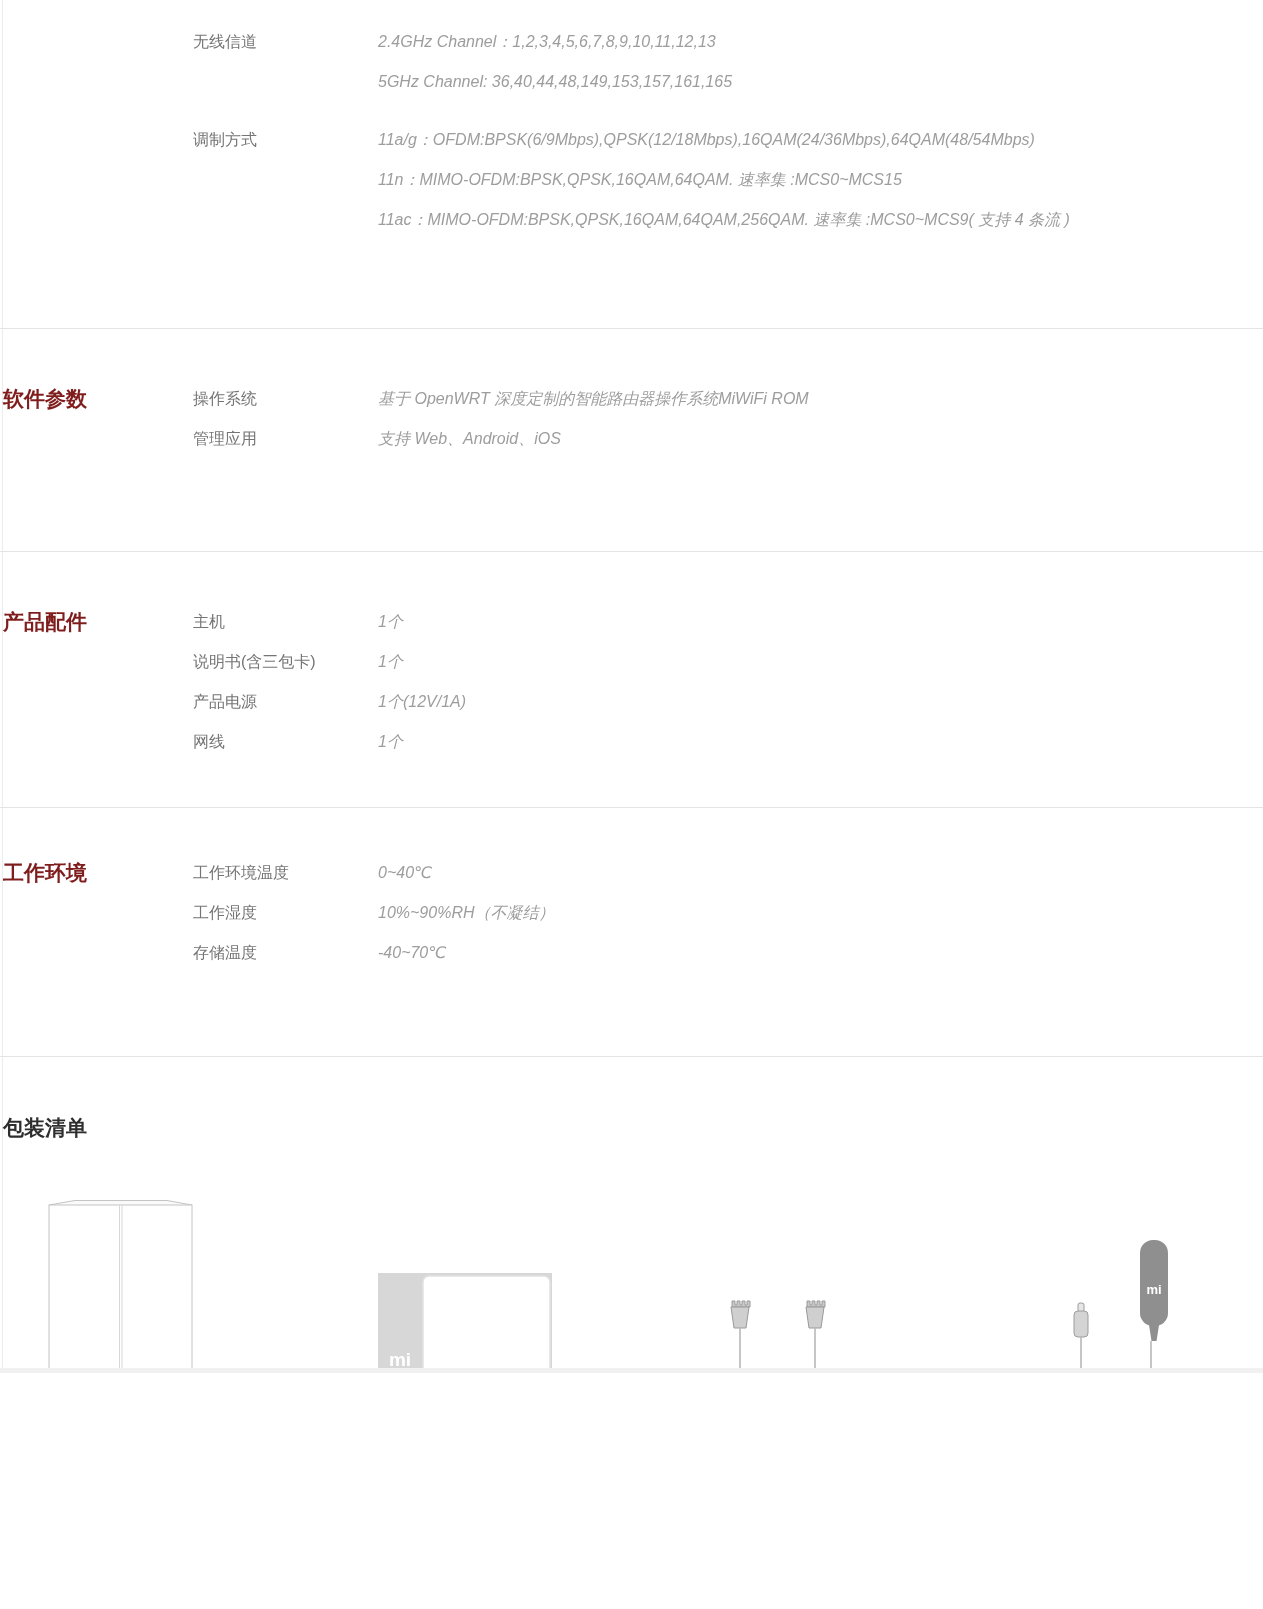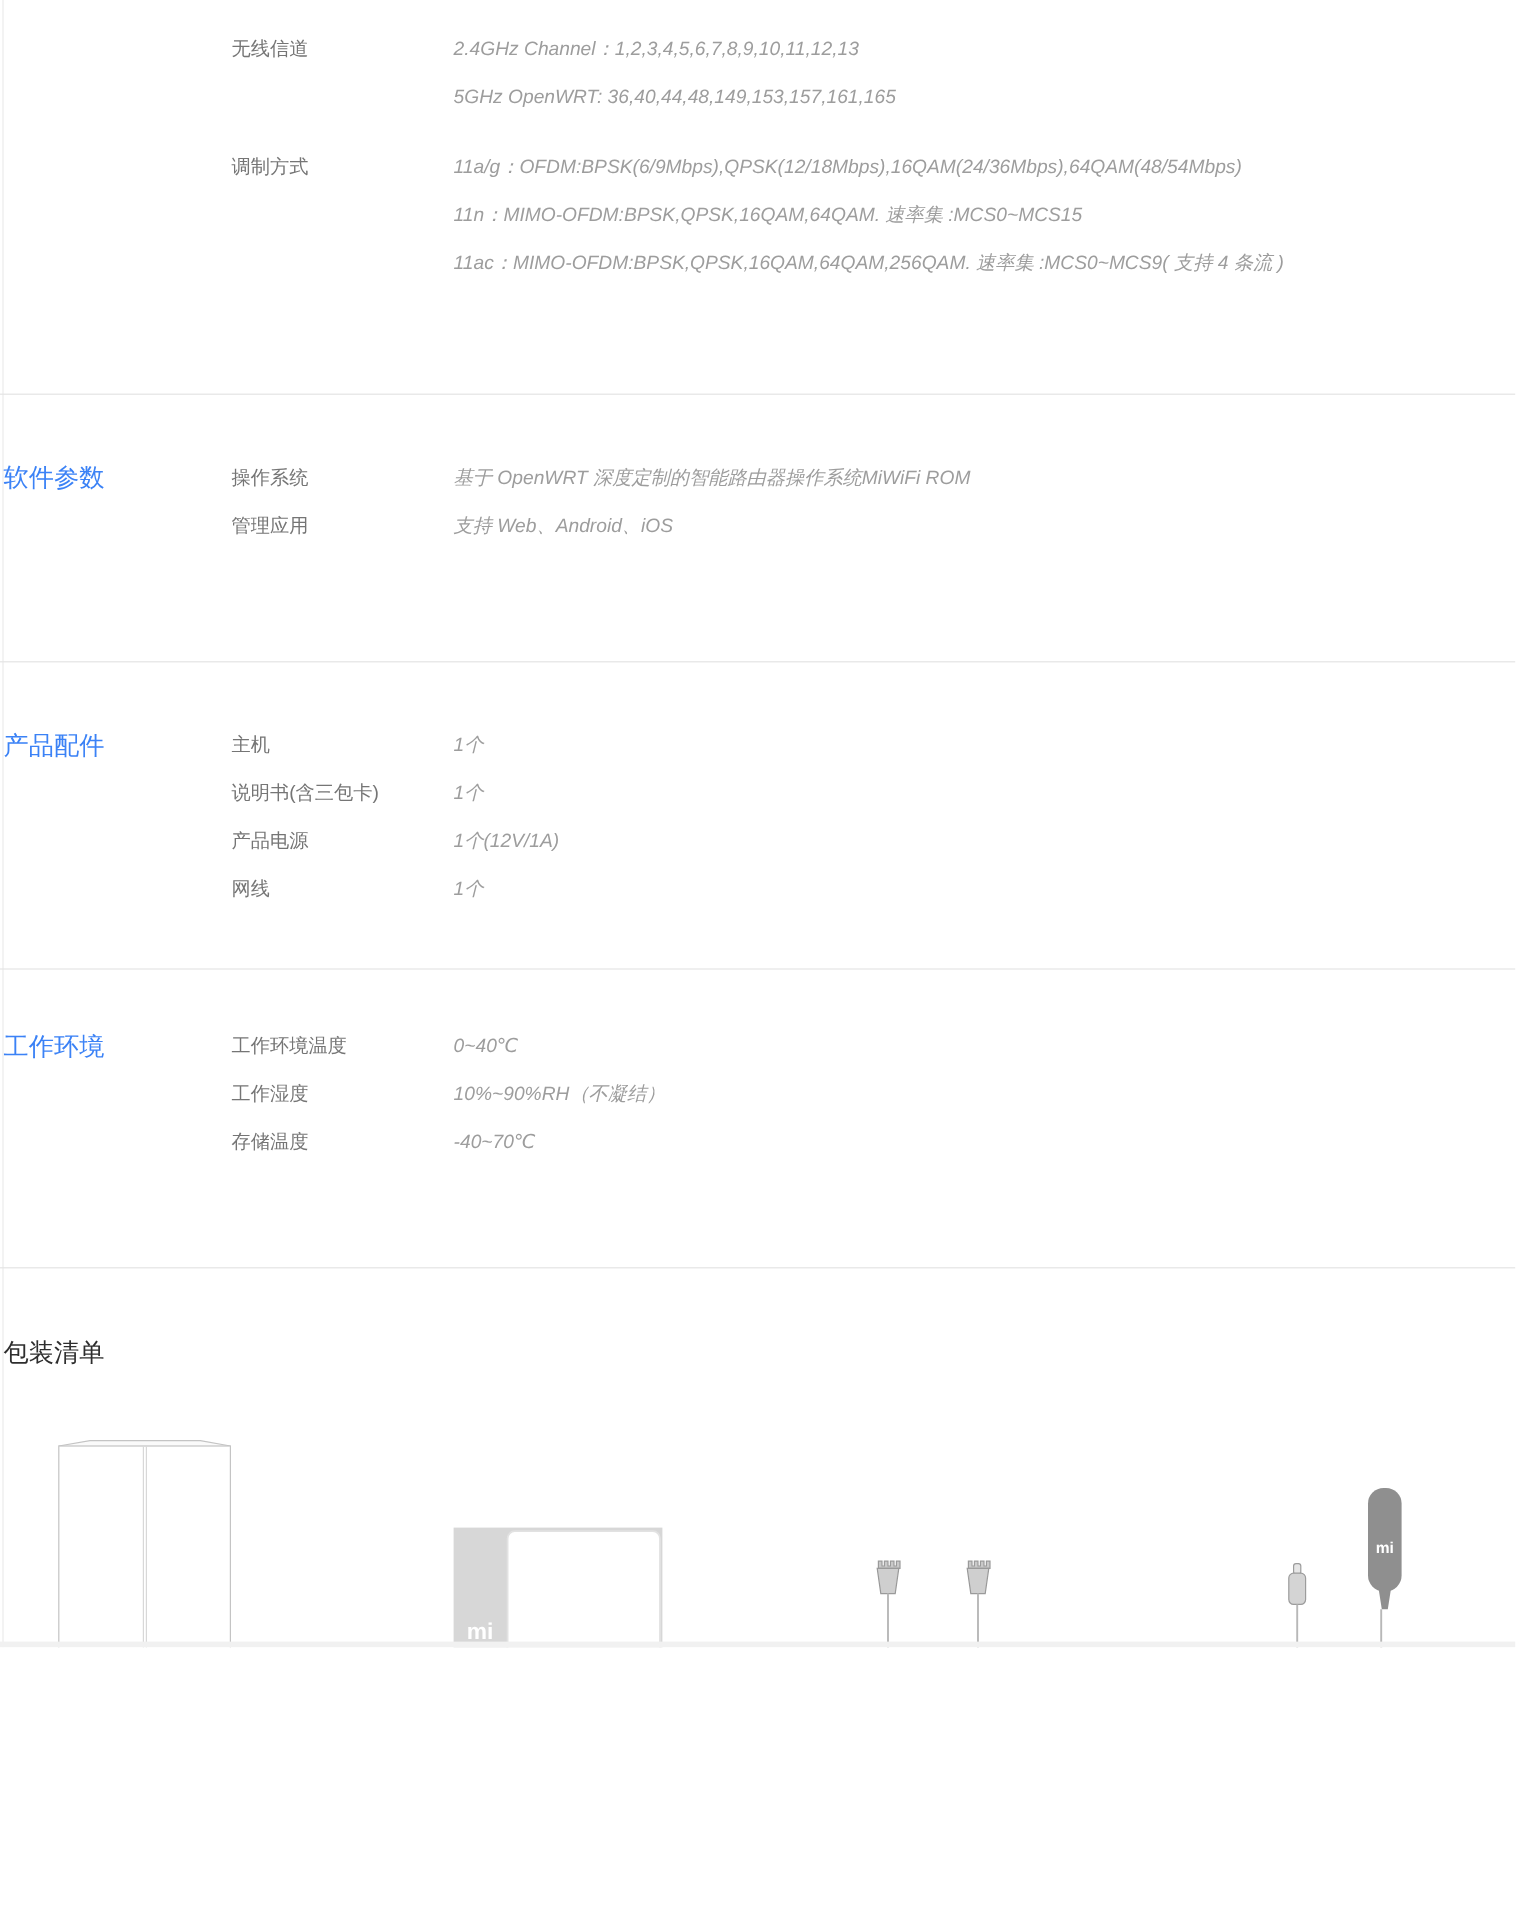--- a/index.html
+++ b/index.html
@@ -10,55 +10,55 @@
     font-family:"Liberation Sans","DejaVu Sans",sans-serif;
     overflow:hidden;
   }
   .left-edge{position:absolute;left:2px;top:0;bottom:0;width:1px;background:#ececec;}
   .bottom-strip{position:absolute;left:0;right:0;bottom:0;height:5px;background:#f1f1f1;}
   .divider{position:absolute;left:0;right:0;height:0;border-top:1px solid #e4e4e4;}
 
   .spec-section{position:absolute;left:0;right:0;}
   .sec-title{
     position:absolute;left:3px;top:0;margin:0;
-    font-size:21px;font-weight:normal;color:#3b82f6;line-height:40px;white-space:nowrap;
+    font-size:21px;font-weight:bold;color:#7f1d1d;line-height:40px;white-space:nowrap;
   }
   .rows{position:absolute;left:193px;top:0;right:10px;}
   .spec-row{display:flex;align-items:flex-start;}
   .row-label{
     width:185px;flex-shrink:0;
     font-size:16px;color:#757575;line-height:40px;white-space:nowrap;
   }
   .row-lines{font-size:16px;color:#9d9d9d;line-height:40px;font-style:italic;}
   .row-line{white-space:nowrap;}
   .gap18{margin-top:18px;}
 
   .pkg-title{
     position:absolute;left:3px;top:1108px;margin:0;
-    font-size:21px;font-weight:normal;color:#2e2e2e;line-height:40px;
+    font-size:21px;font-weight:bold;color:#2e2e2e;line-height:40px;
   }
   .pkg-svg{position:absolute;}
   .pkg-caption{
     position:absolute;top:1489px;width:220px;
     font-size:20px;color:#4c4c4c;text-align:right;line-height:26px;white-space:nowrap;
   }
 </style>
 </head>
 <body>
 
 <div id="page">
   <div class="left-edge"></div>
 
   <div class="spec-section" style="top:22px;">
     <div class="rows">
       <div class="spec-row">
         <div class="row-label">无线信道</div>
         <div class="row-lines">
           <div class="row-line">2.4GHz Channel：1,2,3,4,5,6,7,8,9,10,11,12,13</div>
-          <div class="row-line">5GHz OpenWRT: 36,40,44,48,149,153,157,161,165</div>
+          <div class="row-line">5GHz Channel: 36,40,44,48,149,153,157,161,165</div>
         </div>
       </div>
       <div class="spec-row gap18">
         <div class="row-label">调制方式</div>
         <div class="row-lines">
           <div class="row-line">11a/g：OFDM:BPSK(6/9Mbps),QPSK(12/18Mbps),16QAM(24/36Mbps),64QAM(48/54Mbps)</div>
           <div class="row-line">11n：MIMO-OFDM:BPSK,QPSK,16QAM,64QAM. 速率集 :MCS0~MCS15</div>
           <div class="row-line">11ac：MIMO-OFDM:BPSK,QPSK,16QAM,64QAM,256QAM. 速率集 :MCS0~MCS9( 支持 4 条流 )</div>
         </div>
       </div>

